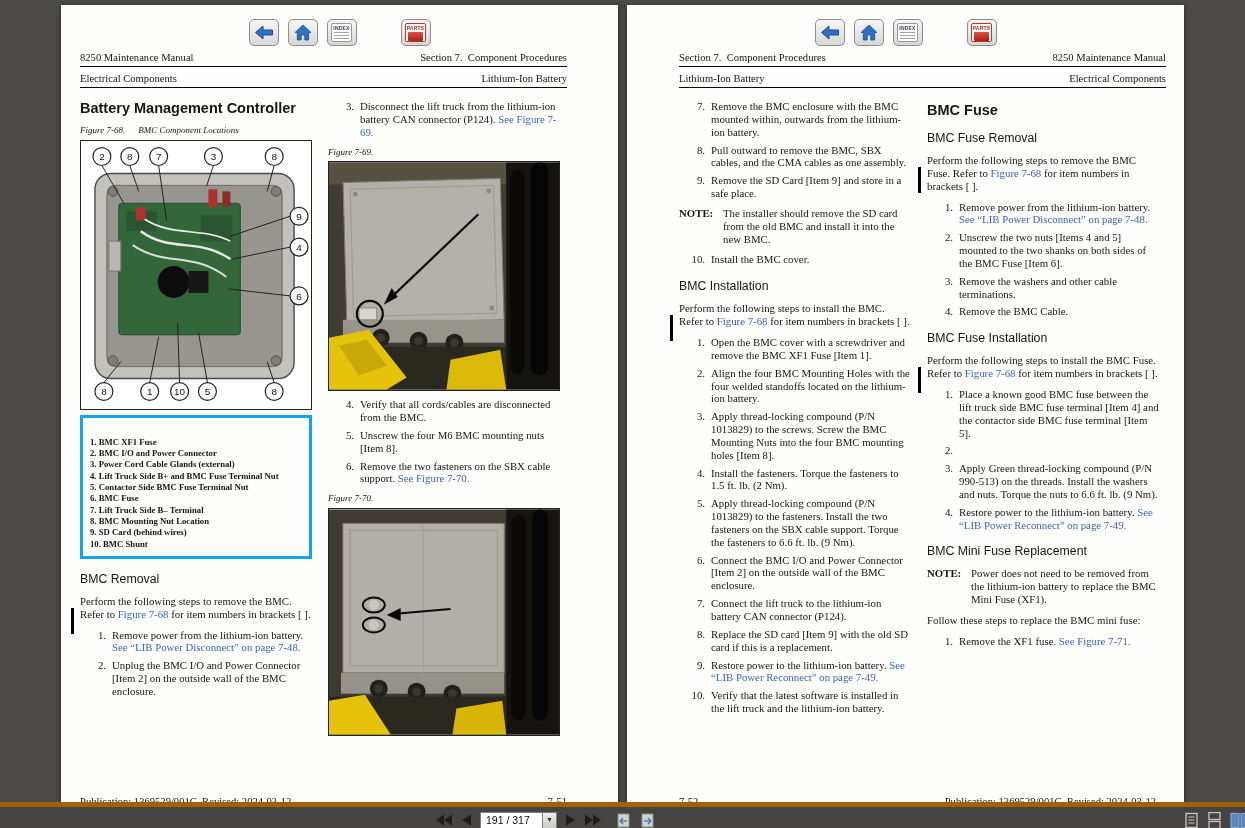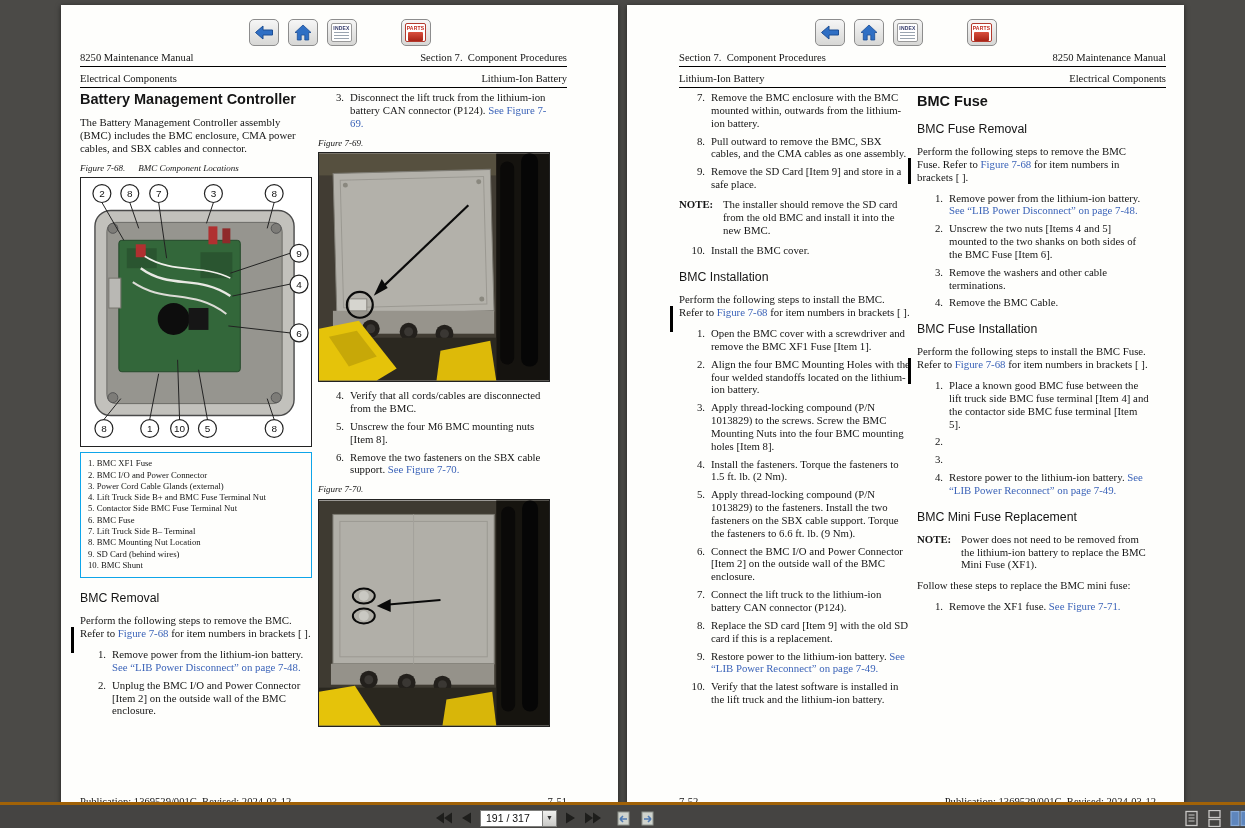--- a/index.html
+++ b/index.html
@@ -19,54 +19,54 @@
   .mc-label { font-size:5px; font-weight:bold; color:#333a6b; margin-top:1px; letter-spacing:.2px; }
   .mini-card.red .mc-label { color:#c0271b; }
   .mc-lines { width:15px; height:9px; margin-top:1px; background:repeating-linear-gradient(#9aa4b0 0 1px, transparent 1px 3px); }
   .mc-blob { width:15px; height:9px; margin-top:1px; background:linear-gradient(#d9503e,#a82417); border-radius:1px; }
 
   .hrow { display:flex; justify-content:space-between; font-size:10.6px; margin-top:5px; }
   .hrow span { white-space:pre; }
   .rule { border-top:1px solid #000; margin-top:3px; }
   .hrow.sub { margin-top:6px;align-items:flex-end; }
 
-  .cols { display:flex; gap:6px; }
+  .cols { display:flex; gap:16px; margin-top:9px; }
   .col { width:232px; flex:none; }
   #pageL .content { padding:0 51px 0 19px; }
   #pageR .content { padding:0 18px 0 52px; }
 
   h1.sec { font-family:"Liberation Sans",sans-serif; font-size:14.5px; font-weight:bold; margin:3px 0 9px; }
   h2.sub { font-family:"Liberation Sans",sans-serif; font-size:12.3px; font-weight:normal; margin:13px 0 9px; }
 
   .body, .step, .note, .figcap { font-size:10.8px; line-height:1.19; }
   .body { margin-bottom:8px; }
   .lnk { color:#3b63b8; cursor:pointer; }
 
   .chg { position:relative; }
   .chg::before { content:""; position:absolute; left:-9px; top:13px; height:26px; width:2.5px; background:#000; }
 
   .figcap { font-style:italic; font-size:9px; margin:8px 0 4px; }
   .figcap .flabel { margin-right:13px; }
   .fig-frame { border:1px solid #222; background:#fff; }
   .fig-frame svg { display:block; }
-  .legend-box { border:1px solid #0ea5e9; margin-top:5px; padding:5px 7px 6px; font-size:8.7px; line-height:1.3; }
+  .legend-box { border:3px solid #0ea5e9; margin-top:5px; padding:19px 7px 6px; font-size:8.7px; line-height:1.3;font-weight:bold; }
 
   .steps { margin:2px 0 4px 5px; }
   .step { display:flex; margin-bottom:5px; }
   .step .n { flex:none; width:21px; text-align:right; margin-right:6px; }
   .note { display:flex; margin:7px 0 8px; }
   .note .nl { flex:none; width:44px; font-weight:bold; }
 
   .pfoot { position:absolute; bottom:26px; display:flex; justify-content:space-between; font-size:10.6px;gap:19px; }
   #pageL .pfoot { left:19px; right:51px; }
   #pageR .pfoot { left:52px; right:28px; }
 
   .co { font:10px "Liberation Sans",sans-serif; }
 
-  .toolbar { position:absolute; left:0; right:0; bottom:0; height:26px; background:#454442; border-top:3px solid #a16207;padding-left:6px; }
+  .toolbar { position:absolute; left:0; right:0; bottom:0; height:26px; background:#454442; border-top:5px solid #a16207;padding-left:6px; }
   .tb-center { position:absolute; left:436px; top:0; height:26px; display:flex; align-items:center; gap:9px; }
   .tb-btn { background:none; border:none; padding:0; cursor:pointer; display:flex; align-items:center; }
   .pgbox { display:flex; align-items:stretch; height:17px; }
   .pgnum { width:63px; background:#fff; border:1px solid #7d7d7b; font:10.5px "Liberation Sans",sans-serif; color:#111;
            display:flex; align-items:center; padding-left:5px; }
   .pgdrop { width:14px; background:linear-gradient(#f0f0ee,#c9c9c7); border:1px solid #7d7d7b; border-left:none;
             display:flex; align-items:center; justify-content:center; font-size:7px; color:#333; cursor:pointer; }
   .tb-right { position:absolute; right:0; top:0; height:26px; display:flex; align-items:center; gap:8px; padding-right:2px; }
 </style>
 </head>
@@ -107,21 +107,20 @@
     <div class="rule"></div>
     <div class="hrow sub">
       <span>Electrical Components</span>
       <span>Lithium-Ion Battery</span>
     </div>
     <div class="rule"></div>
 
     <div class="cols">
       <div class="col">
         <h1 class="sec">Battery Management Controller</h1>
-        <p class="body">The Battery Management Controller assembly (BMC) includes the BMC enclosure, CMA power cables, and SBX cables and connector.</p>
 
         <div class="figcap">
           <span class="flabel">Figure 7-68.</span><span>BMC Component Locations</span>
         </div>
 
         <div class="fig-frame">
           <svg viewBox="0 0 231 268" width="230" height="268">
             <rect x="14" y="32" width="200" height="206" rx="16" fill="#c2c1bc" stroke="#4a4a4a" stroke-width="1.4"></rect>
             <rect x="26" y="44" width="176" height="182" rx="9" fill="#96958f" stroke="#6a6a66"></rect>
             <circle cx="32" cy="50" r="5" fill="#7d7c78" stroke="#555"></circle>
@@ -448,20 +447,21 @@
         <div class="steps">
           <div class="step">
               <span class="n">1.</span>
               <span><span>Place a known good BMC fuse between the lift truck side BMC fuse terminal [Item 4] and the contactor side BMC fuse terminal [Item 5].</span></span>
             </div>
           <div class="step">
               <span class="n">2.</span>
             </div>
           <div class="step">
               <span class="n">3.</span>
+              <span><span>Apply Green thread-locking compound (P/N 990-513) on the threads. Install the washers and nuts. Torque the nuts to 6.6 ft. lb. (9 Nm).</span></span>
             </div>
           <div class="step">
               <span class="n">4.</span>
               <span><span>Restore power to the lithium-ion battery. </span><span class="lnk">See “LIB Power Reconnect” on page 7-49.</span></span>
             </div>
         </div>
 
         <h2 class="sub">BMC Mini Fuse Replacement</h2>
         <div class="note">
           <span class="nl">NOTE:</span>

